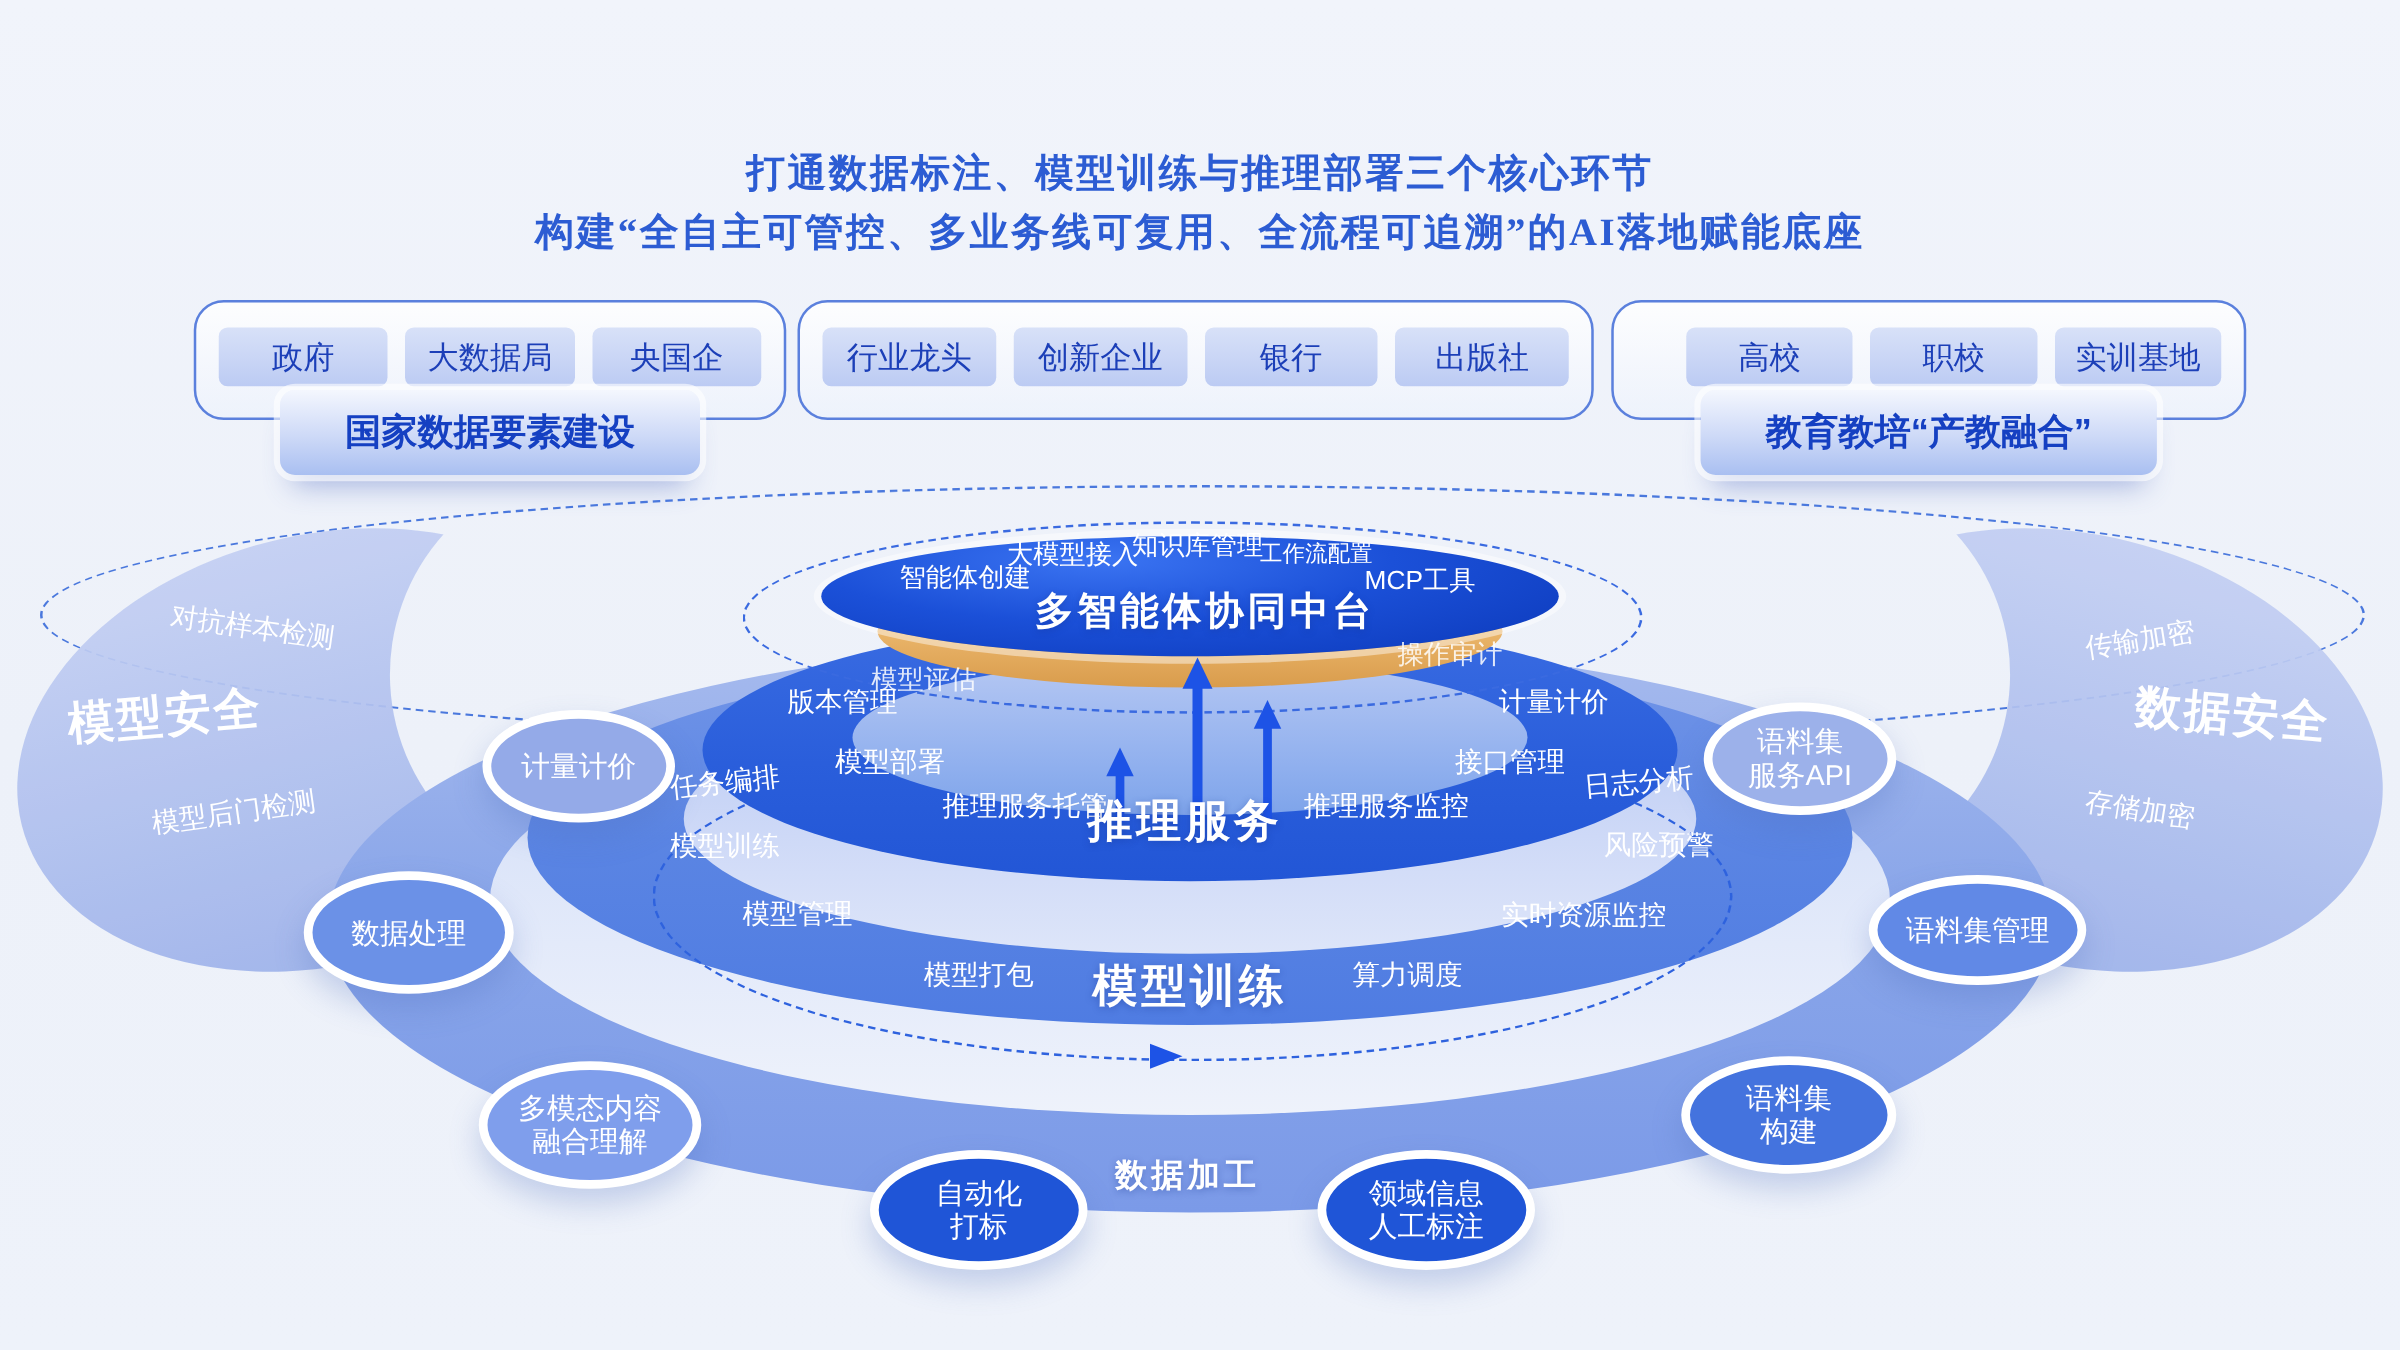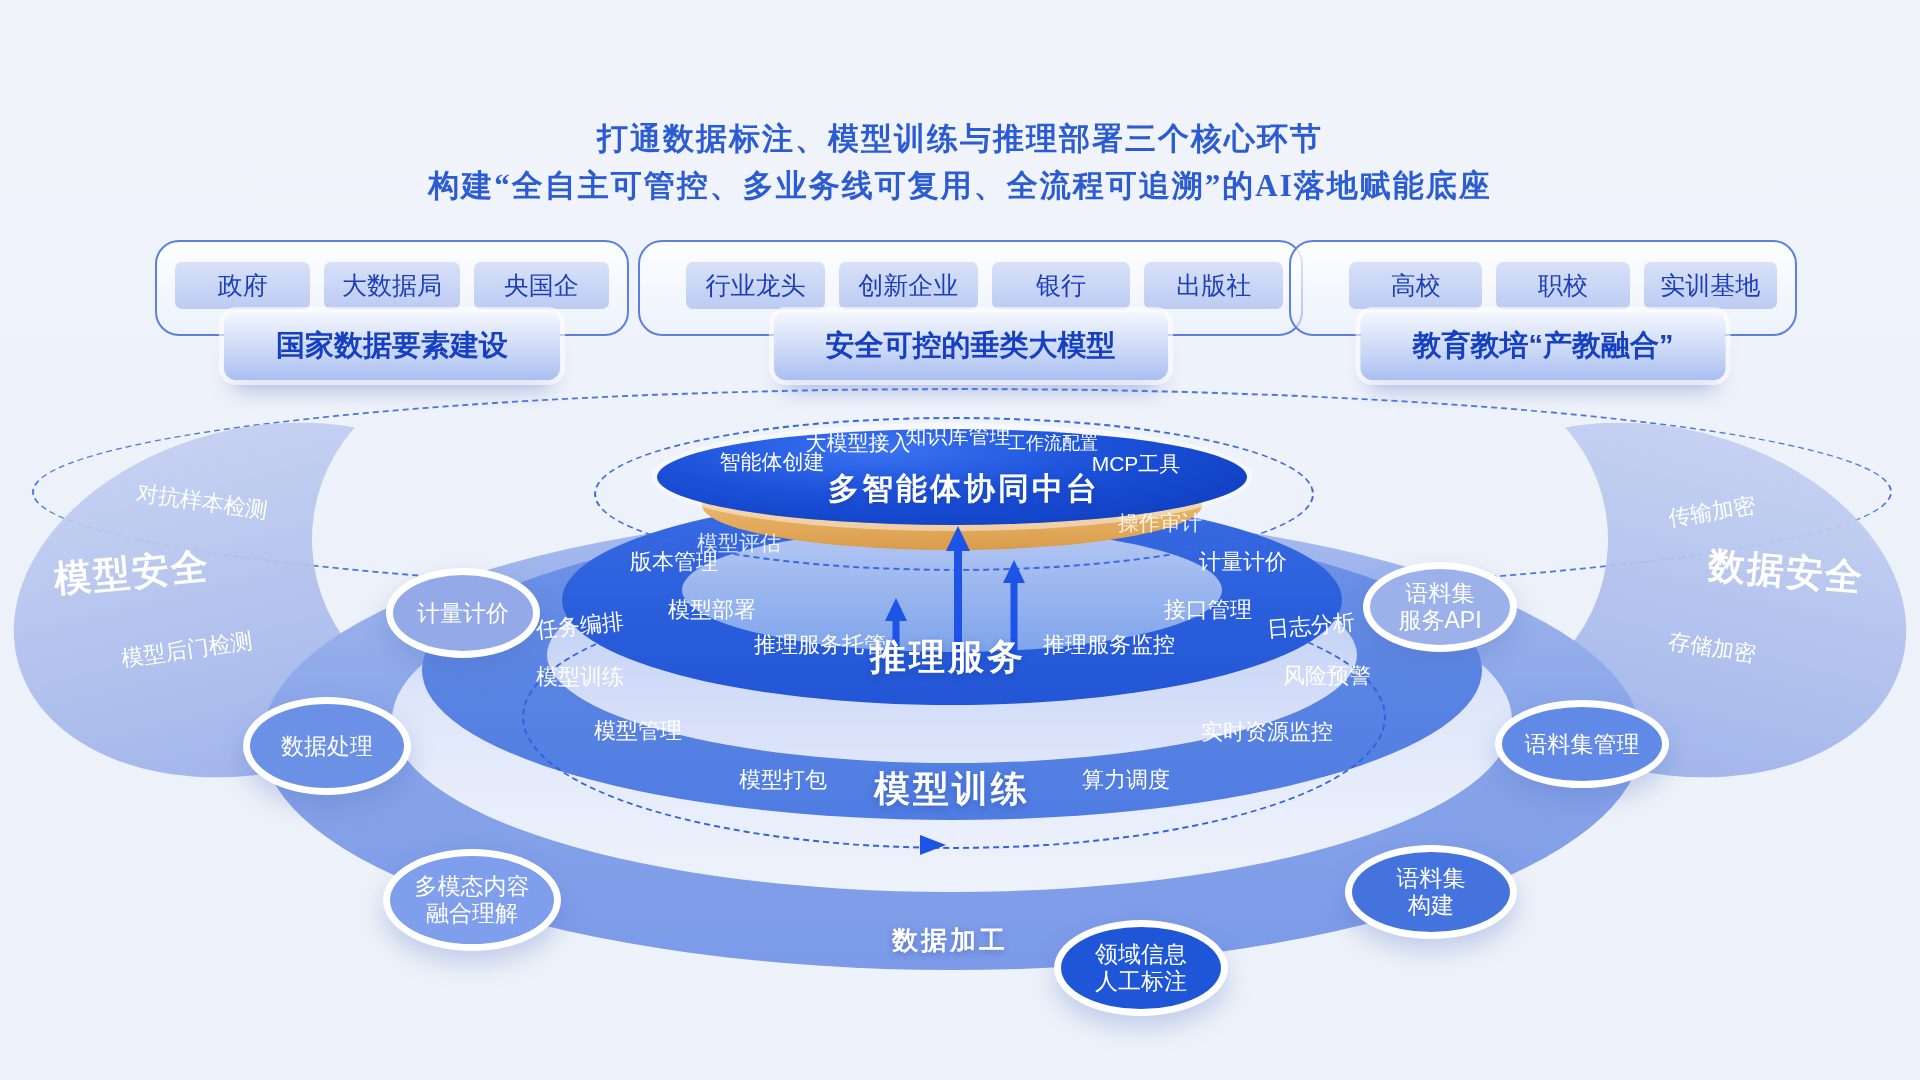--- a/index.html
+++ b/index.html
@@ -54,28 +54,27 @@
 
   <div class="abox" style="left:155px;width:470px;">
     <div class="tagrow">
       <div class="tag">政府</div>
       <div class="tag">大数据局</div>
       <div class="tag">央国企</div>
     </div>
     <div class="glabel">国家数据要素建设</div>
   </div>
 
-  <div class="abox" style="left:638px;width:633px;padding-left:28px;">
+  <div class="abox" style="left:638px;width:633px;">
     <div class="tagrow">
       <div class="tag">行业龙头</div>
       <div class="tag">创新企业</div>
       <div class="tag">银行</div>
       <div class="tag">出版社</div>
     </div>
-    <div class="glabel">安全可控的垂类大模型</div>
   </div>
 
   <div class="abox" style="left:1289px;width:464px;padding-left:40px;">
     <div class="tagrow">
       <div class="tag">高校</div>
       <div class="tag">职校</div>
       <div class="tag">实训基地</div>
     </div>
     <div class="glabel">教育教培“产教融合”</div>
   </div>
@@ -167,20 +166,24 @@
   <div class="bubble" style="left:463px;top:613px;width:140px;height:76px;background:#94aae8;">
     <span>计量计价</span>
   </div>
   <div class="bubble" style="left:327px;top:746px;width:154px;height:84px;background:#6b91e7;">
     <span>数据处理</span>
   </div>
   <div class="bubble" style="left:472px;top:900px;width:164px;height:88px;background:#7f9eec;">
     <span>多模态内容</span>
     <span>融合理解</span>
   </div>
+  <div class="bubble" style="left:783px;top:968px;width:160px;height:82px;background:#1f55d7;">
+    <span>自动化</span>
+    <span>打标</span>
+  </div>
   <div class="bubble" style="left:1141px;top:968px;width:160px;height:82px;background:#1f55d7;">
     <span>领域信息</span>
     <span>人工标注</span>
   </div>
   <div class="bubble" style="left:1431px;top:892px;width:158px;height:80px;background:#4473de;">
     <span>语料集</span>
     <span>构建</span>
   </div>
   <div class="bubble" style="left:1582px;top:744px;width:160px;height:74px;background:#6189e6;">
     <span>语料集管理</span>

